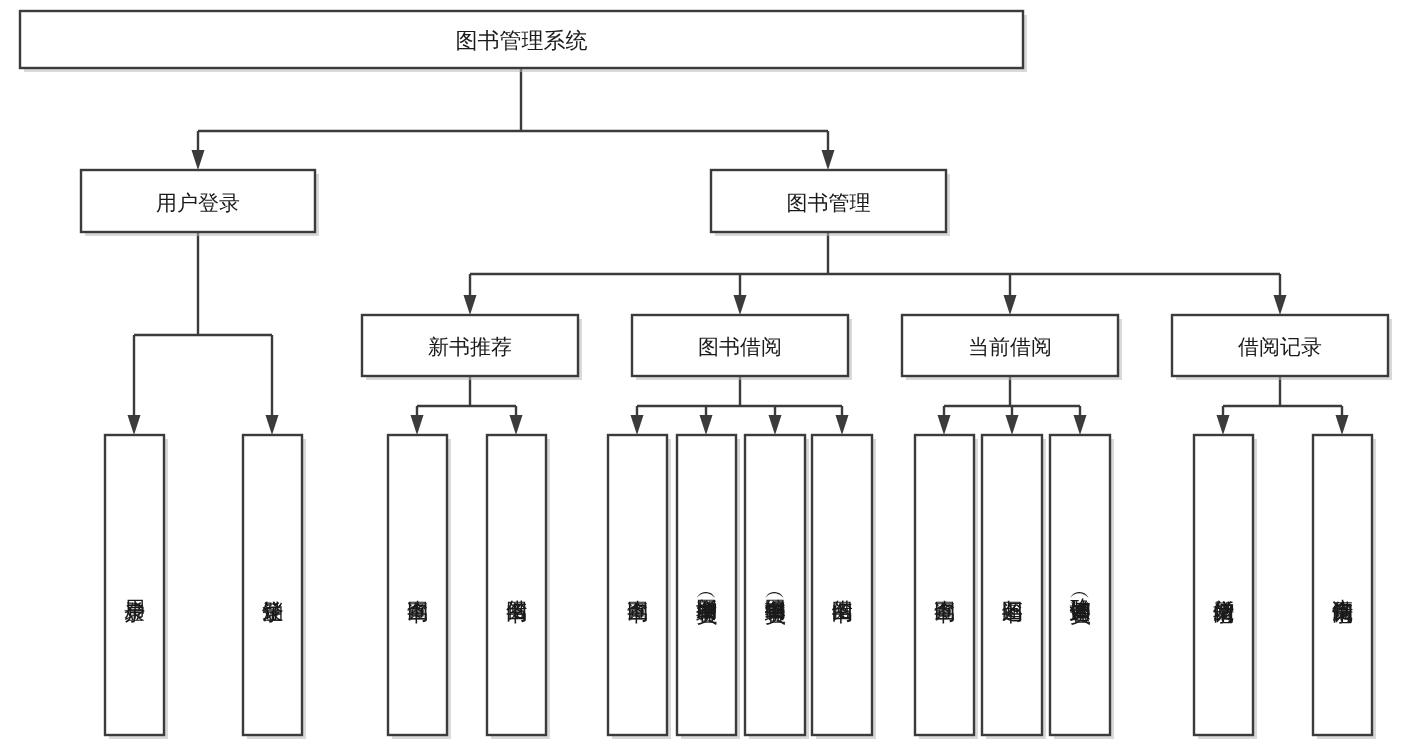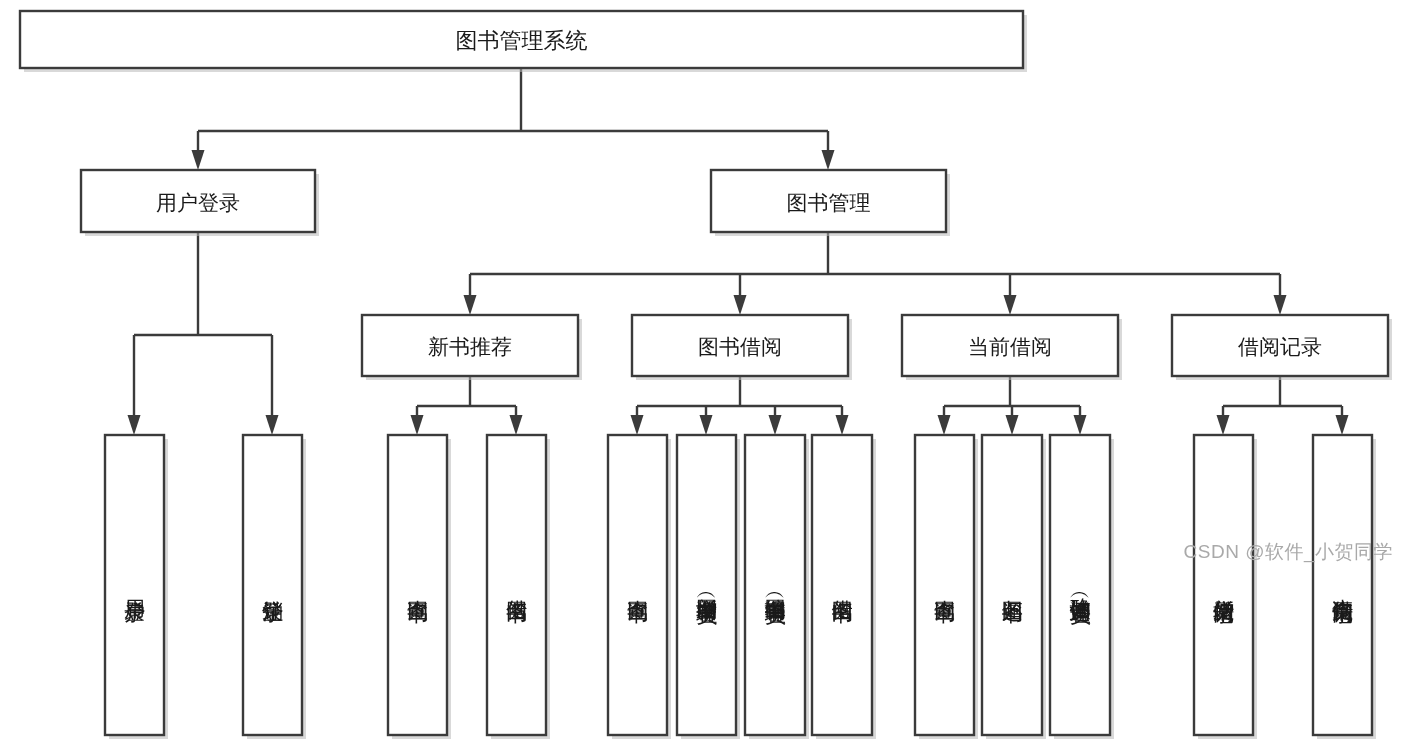--- a/index.html
+++ b/index.html
@@ -252,14 +252,13 @@
         <span class="vert-label">确认归还（管理员）</span>
       </div>
       <div class="vert-label-wrap" style="left: 1194px; top: 435px; width: 59px; height: 300px;">
         <span class="vert-label">新增借阅记录</span>
       </div>
       <div class="vert-label-wrap" style="left: 1313px; top: 435px; width: 59px; height: 300px;">
         <span class="vert-label">查询借阅记录</span>
       </div>
     </div>
 
-  <div class="watermark">CSDN @软件_小贺同学</div>
 </div>
 
 </body></html>

